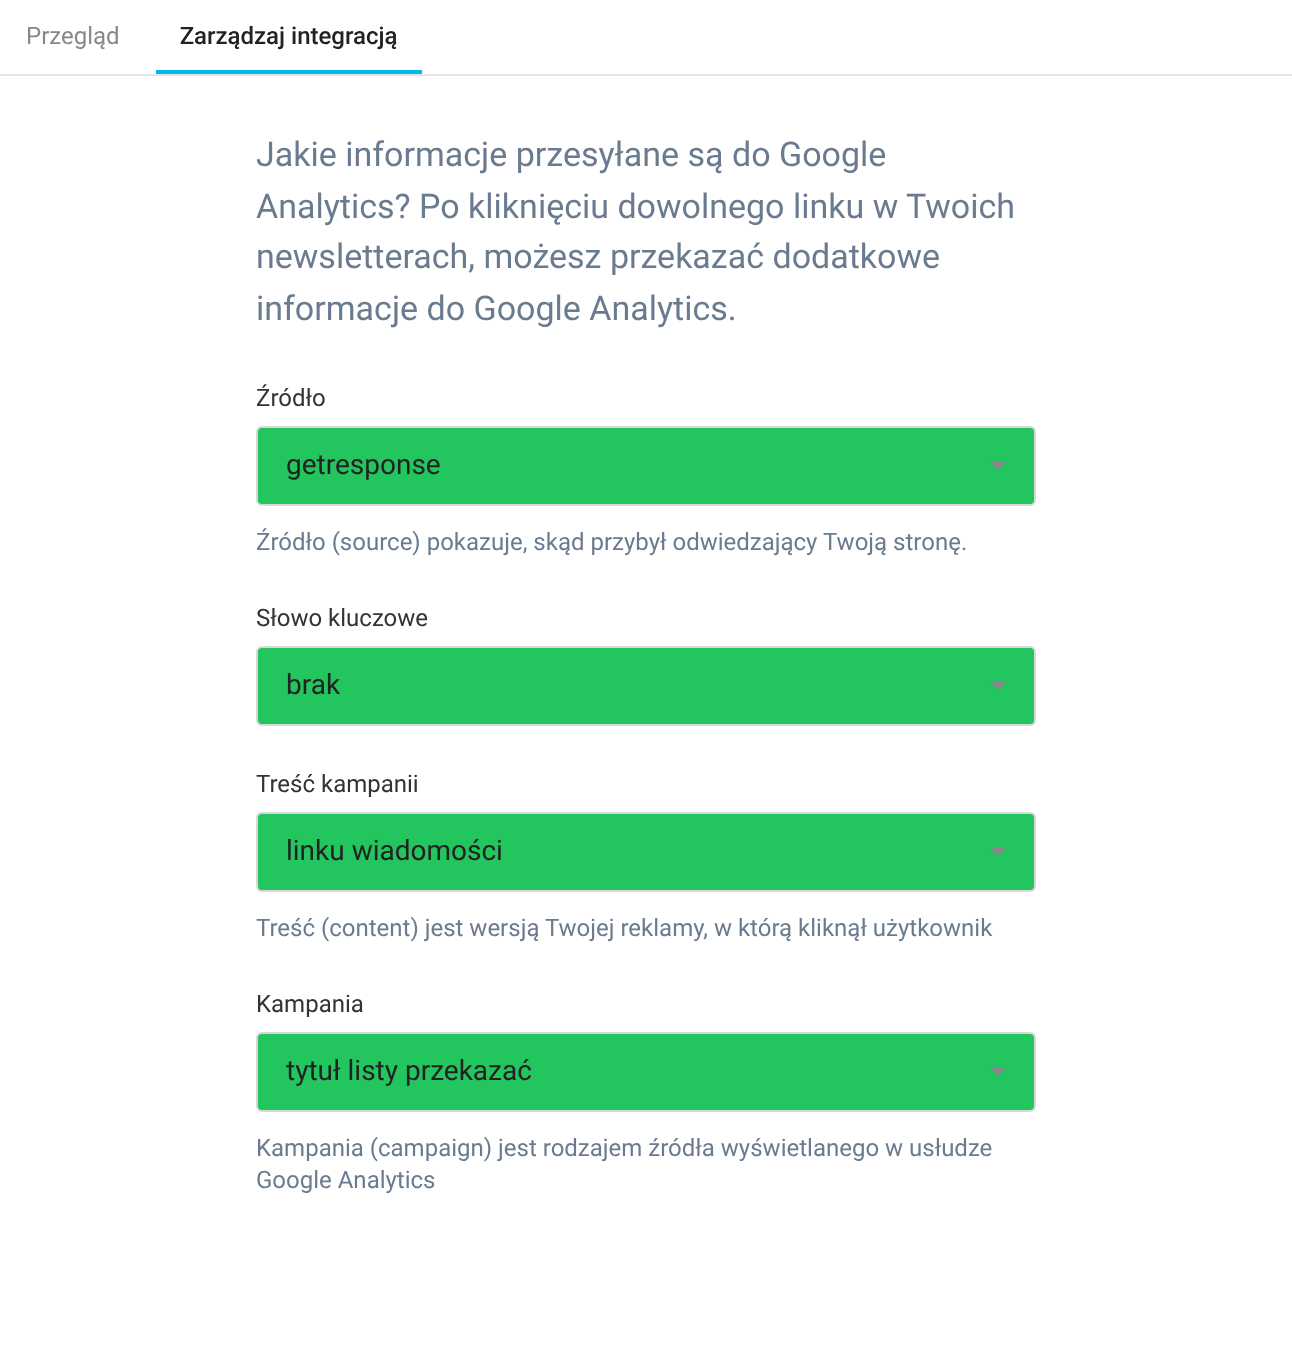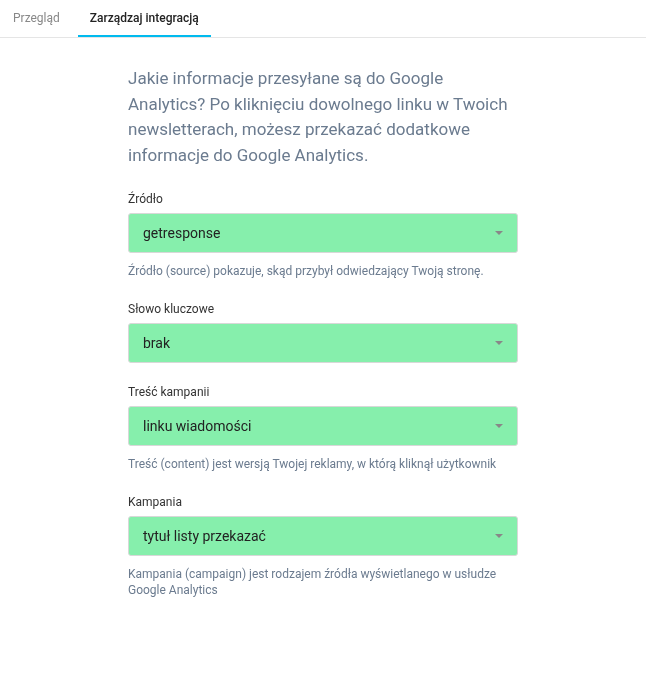--- a/index.html
+++ b/index.html
@@ -53,21 +53,21 @@
     }
     .dropdown {
       width: 100%;
       border: 1px solid #d8d8d8;
       border-radius: 3px;
       padding: 11px 14px;
       display: flex;
       justify-content: space-between;
       align-items: center;
       cursor: pointer;
-      background: #86efac;
+      background: #22c55e;
     }
     .dropdown-value {
       font-size: 14px;
       color: #222;
     }
     .dropdown-caret {
       width: 0;
       height: 0;
       border-left: 4px solid transparent;
       border-right: 4px solid transparent;

